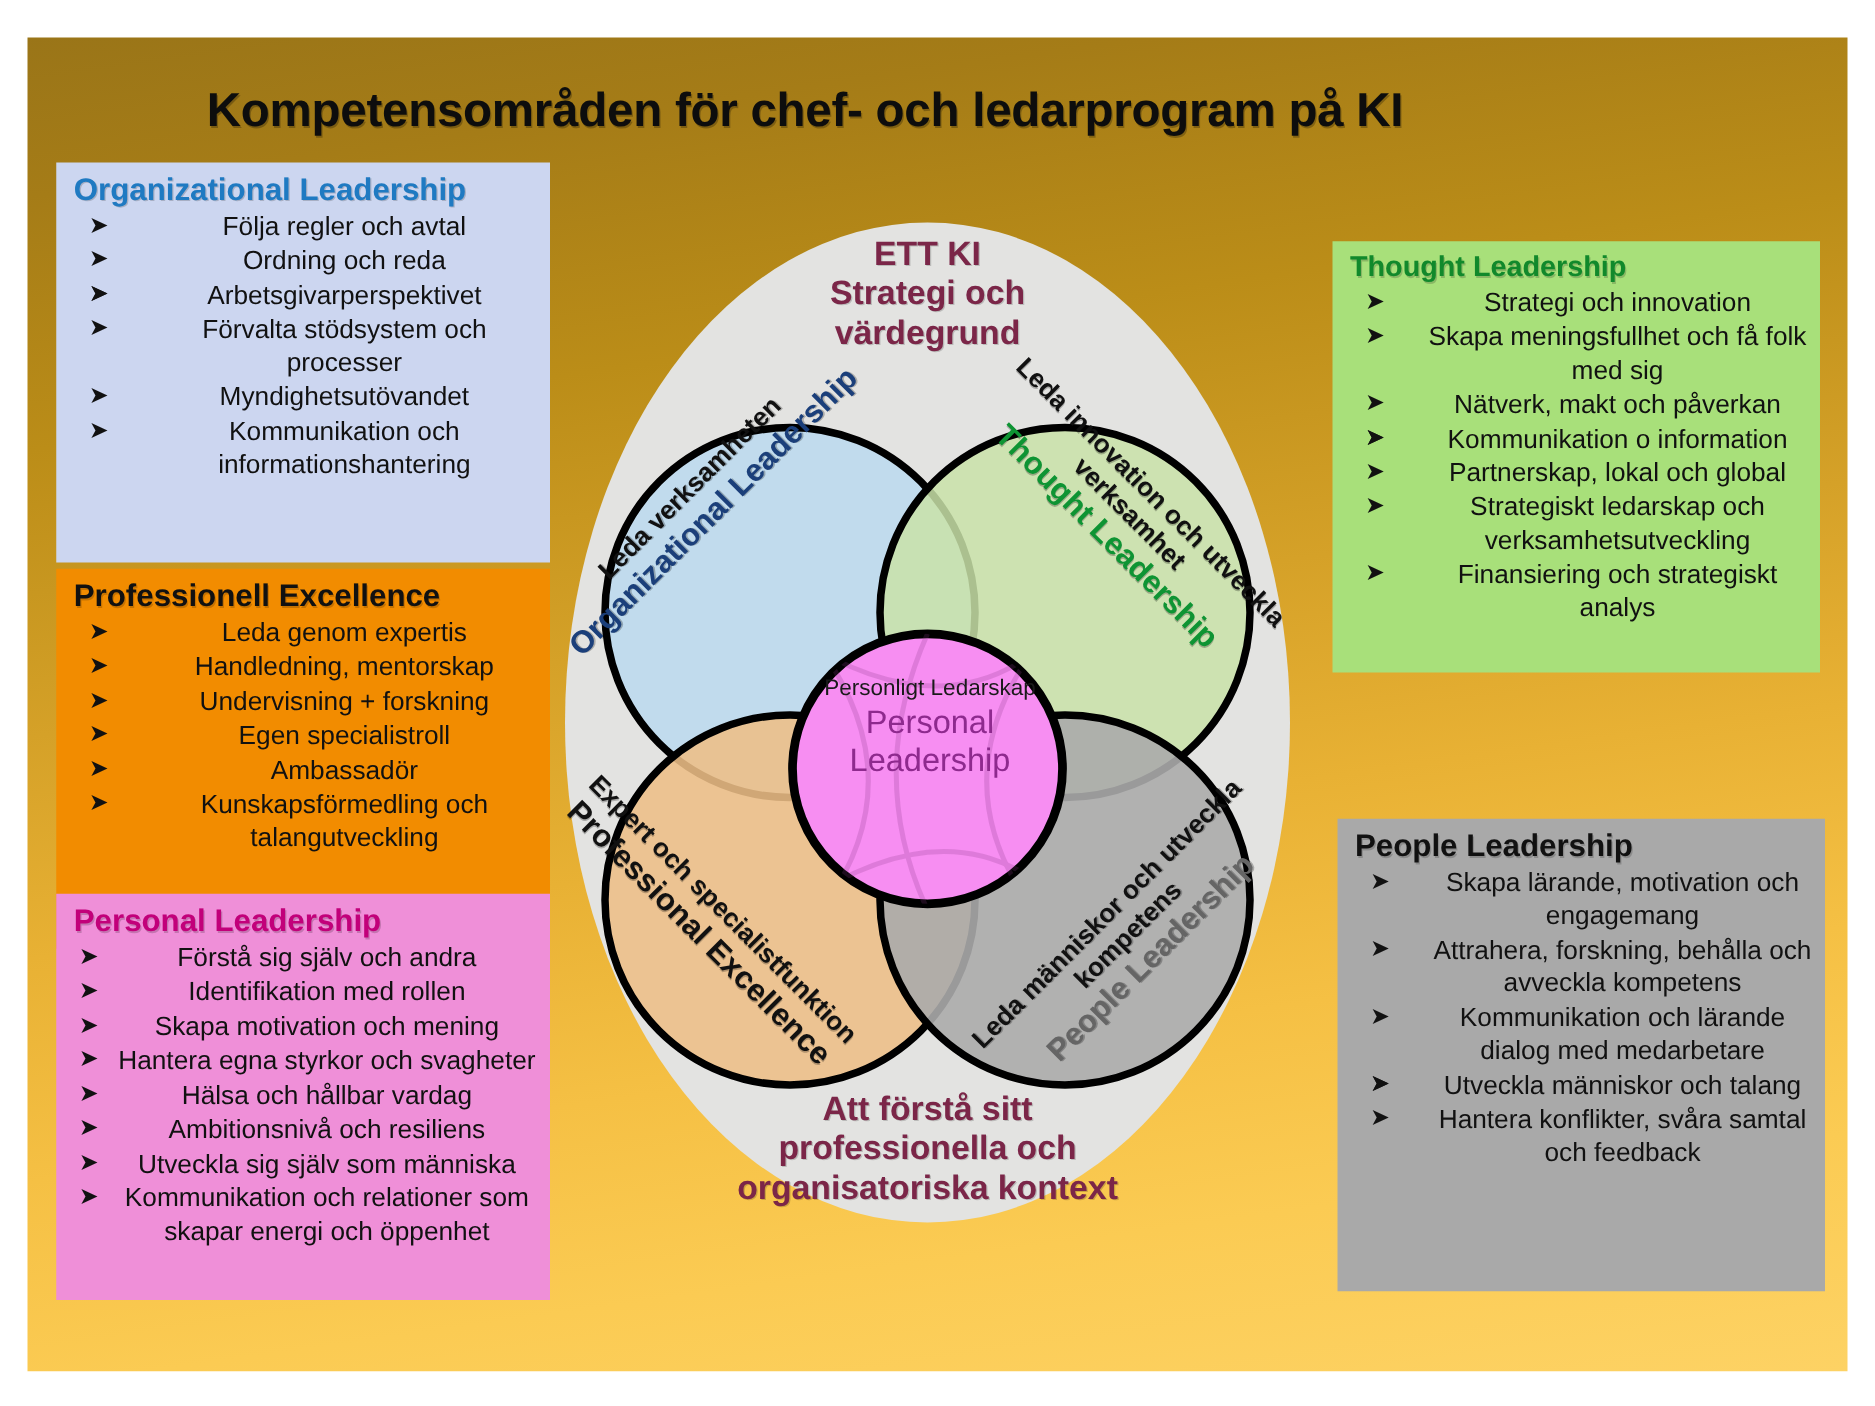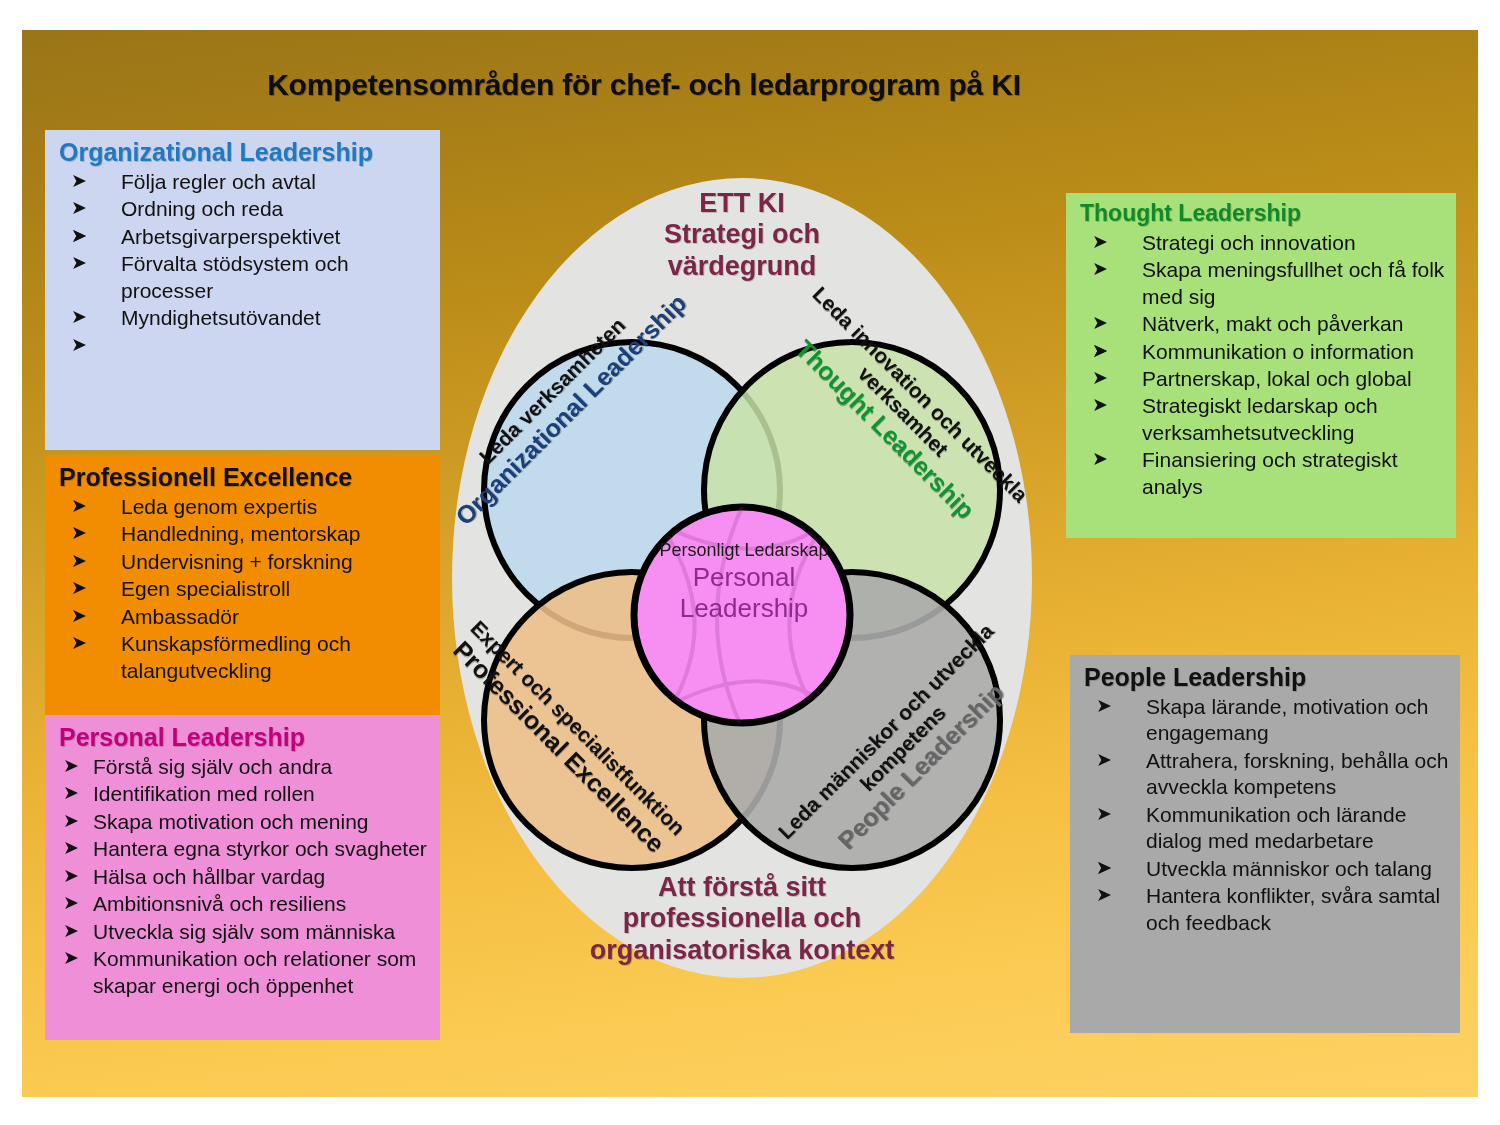--- a/index.html
+++ b/index.html
@@ -24,21 +24,21 @@
       #fdd264 100%);
     overflow: hidden;
   }
 
   
   #title {
     position: absolute;
     left: 0; top: 38px;
     width: 1244px;
     text-align: center;
-    font-size: 30px;
+    font-size: 38px;
     font-weight: bold;
     color: #0d0d0d;
     letter-spacing: -0.2px;
     text-shadow: 1px 1px 0 rgba(0,0,0,.25);
   }
 
   
   .panel {
     position: absolute;
     padding: 8px 10px 10px 14px;
@@ -58,21 +58,21 @@
     color: #111;
     margin-bottom: 1px;
   }
   .panel li .bullet {
     position: absolute;
     left: 0; top: 0;
     font-size: 19px;
     color: #111;
     font-family: "DejaVu Sans", sans-serif;
   }
-  .panel li .txt { display: block; }
+  .panel li .txt { display: block; text-align: center; }
 
   
   .wide-indent li { padding-left: 62px; }
   .wide-indent li .bullet { left: 12px; }
   .tight-indent li { padding-left: 34px; }
   .tight-indent li .bullet { left: 4px; }
 
   #panel-org {
     left: 23px; top: 100px;
     width: 395px; height: 320px;
@@ -210,20 +210,21 @@
       <li>
           <span class="bullet">➤</span>
           <span class="txt">Förvalta stödsystem och processer</span>
         </li>
       <li>
           <span class="bullet">➤</span>
           <span class="txt">Myndighetsutövandet</span>
         </li>
       <li>
           <span class="bullet">➤</span>
+          <span class="txt">Kommunikation och informationshantering</span>
         </li>
     </ul>
   </div>
 
   <div class="panel wide-indent" id="panel-prof">
     <h3>Professionell Excellence</h3>
     <ul>
       <li>
           <span class="bullet">➤</span>
           <span class="txt">Leda genom expertis</span>

